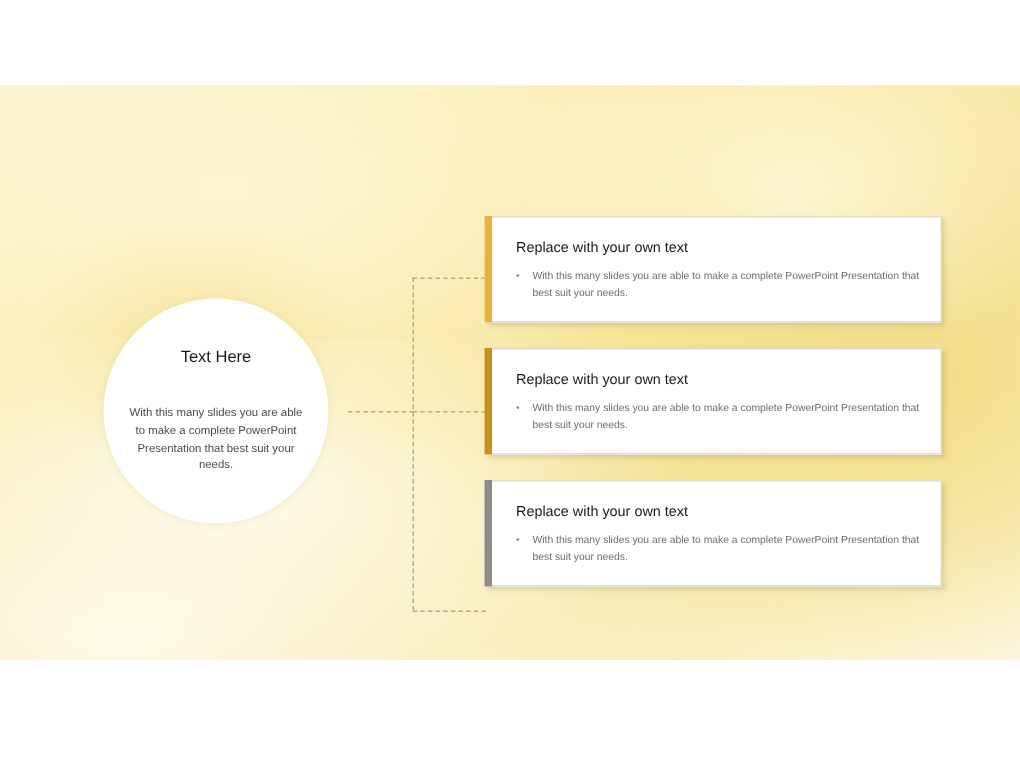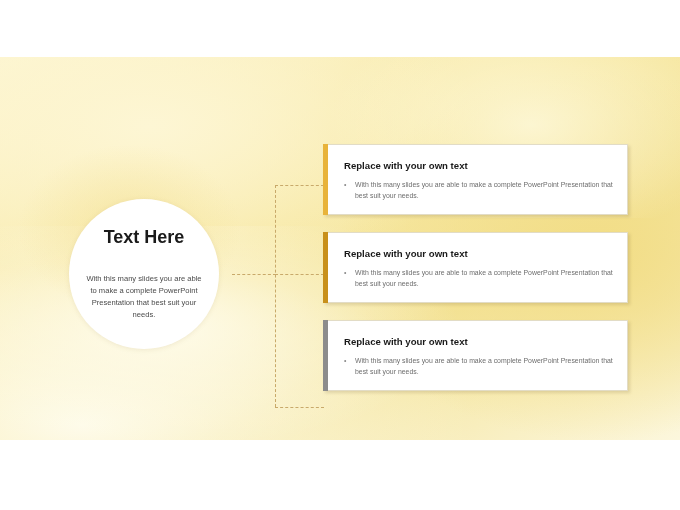--- a/index.html
+++ b/index.html
@@ -91,22 +91,22 @@
     box-shadow: 0 1px 5px rgba(150,125,60,0.13);
     display: flex;
     flex-direction: column;
     align-items: center;
     justify-content: center;
     text-align: center;
     padding: 0 14px;
     box-sizing: border-box;
   }
   #circle-title {
-    font-size: 18px;
-    font-weight: bold;
+    font-size: 11px;
+    font-weight: normal;
     color: #1a1a1a;
     margin-bottom: 25px;
   }
   #circle-body {
     font-size: 7.6px;
     line-height: 1.55;
     color: #4a4a4a;
   }
 
   
@@ -140,21 +140,21 @@
   .card-body {
     flex: 1 1 auto;
     padding: 15px 14px 13px 16px;
     background: #ffffff;
     border: 1px solid #e2dcc6;
     border-left: none;
     box-sizing: border-box;
   }
   .card-title {
     font-size: 9.6px;
-    font-weight: bold;
+    font-weight: normal;
     color: #191919;
     margin: 0 0 8px 0;
   }
   .card-bullet {
     display: flex;
     font-size: 6.9px;
     line-height: 1.62;
     color: #6d6d6d;
   }
   .card-bullet .dot {

